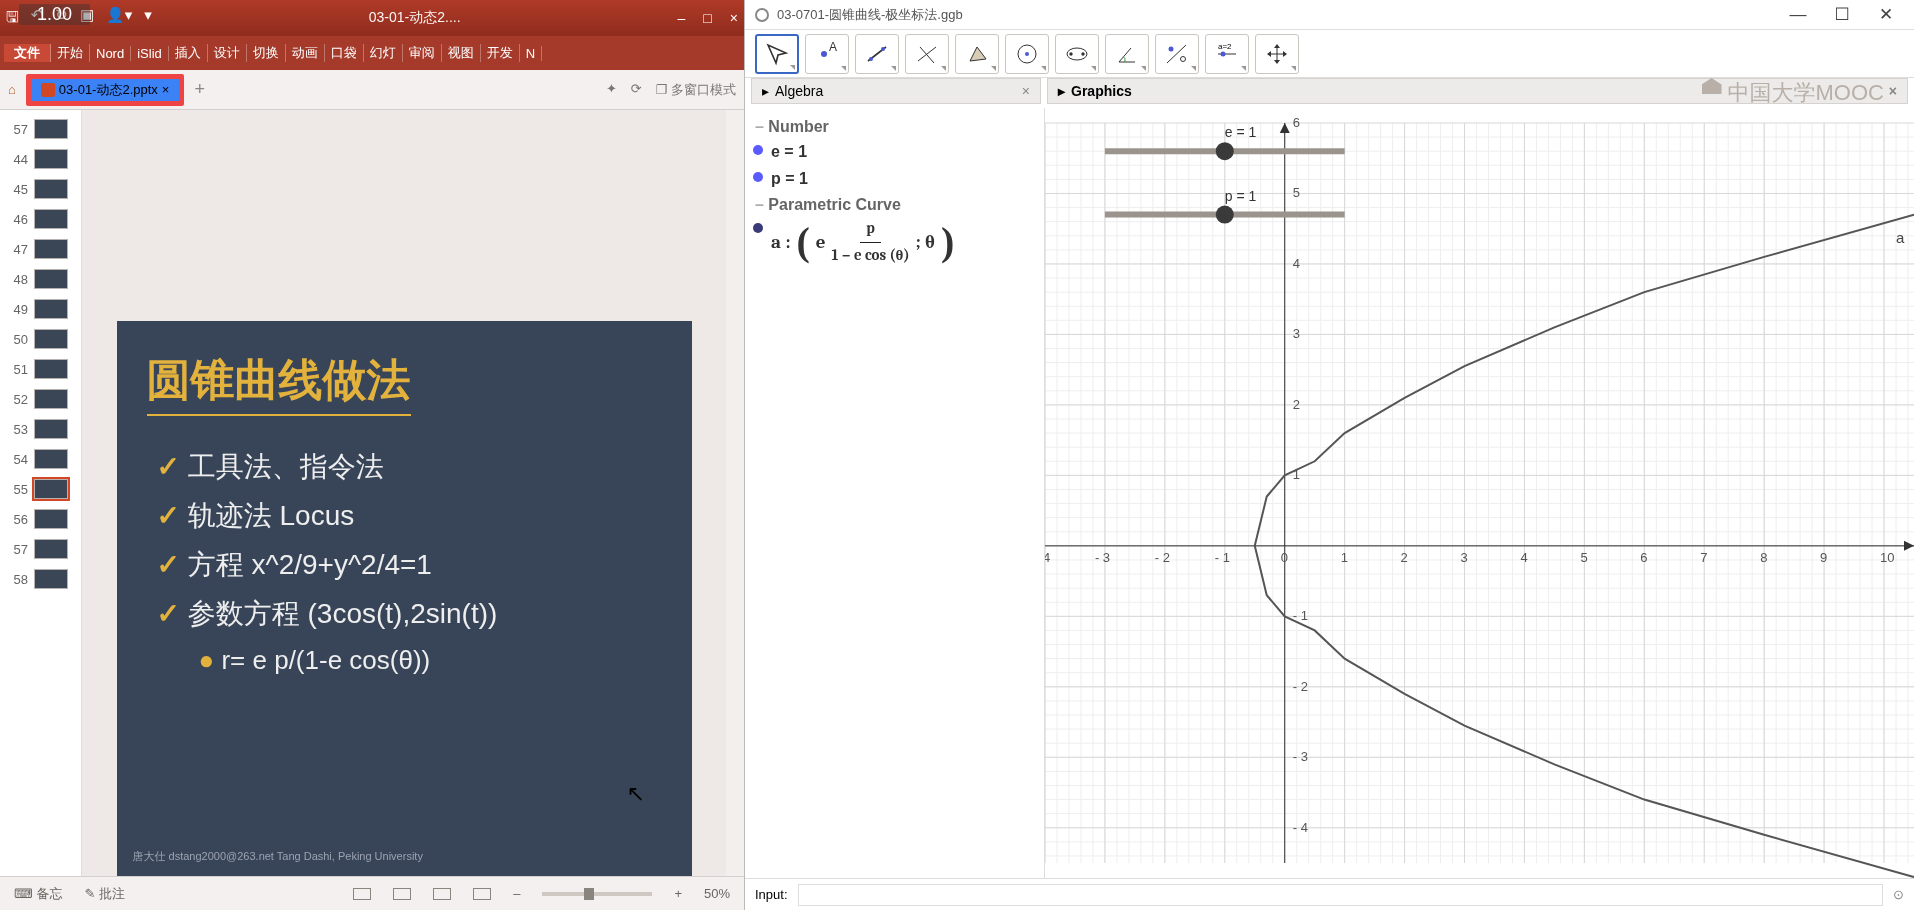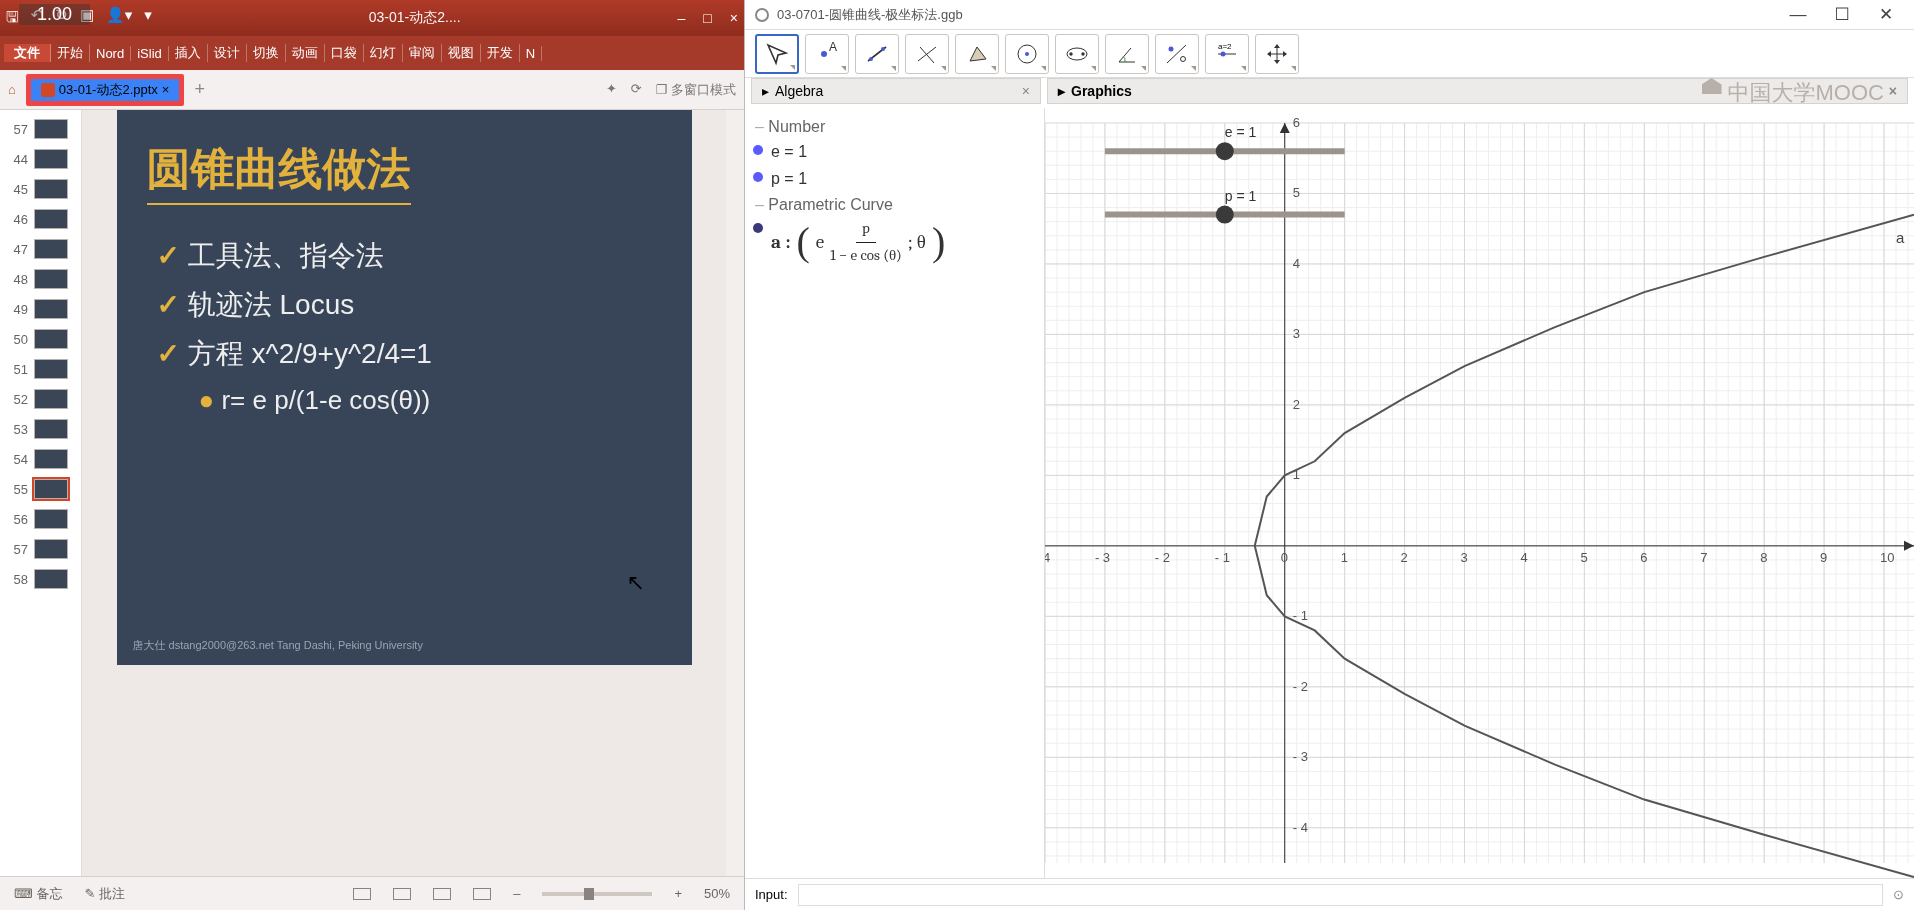--- a/index.html
+++ b/index.html
@@ -19,21 +19,21 @@
   .docbar { height:40px; background:#f4f0ef; display:flex; align-items:center; padding:0 8px; gap:10px; border-bottom:1px solid #d5cfcd;}
   .docbar .tab { display:flex; align-items:center; gap:4px; background:#3b82f6; border:5px solid #ef4444; padding:2px 10px; border-radius:2px;}
   .docbar .ppt-ico { width:14px; height:14px; background:#d24726; border-radius:2px; display:inline-block;}
   .docbar .right { margin-left:auto; display:flex; gap:14px; color:#777;}
   .ppt-body { flex:1; display:flex; overflow:hidden;}
   .thumbcol { width:82px; background:#fff; border-right:1px solid #e2ddda; overflow:hidden; padding-top:4px;}
   .thumb { display:flex; align-items:center; gap:6px; padding:3px 6px; height:30px;}
   .thumb .num { width:22px; text-align:right; color:#656565; font-size:13px;}
   .thumb .mini { width:34px; height:20px; background:#3a4656; border:1px solid #b7b2af;}
   .thumb.sel .mini { outline:2px solid #d24726;}
-  .slidearea { flex:1; background:#eee9e6; display:flex; align-items:flex-start; justify-content:center; position:relative;}
+  .slidearea { flex:1; background:#eee9e6; display:flex; align-items:flex-end; justify-content:center; position:relative;}
   .slide { width:575px; height:555px; background:#384559; color:#eee; padding:30px 30px 16px 30px; position:relative;}
   .slide h1 { color:#e3b23c; font-size:44px; font-weight:700; border-bottom:2px solid #e3b23c; display:inline-block; padding-bottom:4px; margin-bottom:26px;}
   .slide ul { list-style:none; padding-left:10px;}
   .slide li { font-size:28px; line-height:1.75; }
   .slide li::before { content:"✓ "; color:#e3b23c; font-weight:bold;}
   .slide .sub { padding-left:42px; font-size:26px; }
   .slide .sub::before { content:"● "; color:#e3b23c;}
   .slide .foot { position:absolute; bottom:12px; left:16px; font-size:11px; color:#9aa3b0;}
   .cursor { position:absolute; left:510px; top:460px; font-size:22px; color:#000;}
   .scroll-right { width:18px; background:#f3efec;}
@@ -58,21 +58,21 @@
   .tool { width:44px; height:40px; border:1px solid #c9c5c1; border-radius:3px; display:flex; align-items:center; justify-content:center; position:relative; background:#fff;}
   .tool.sel { border:2px solid #3a66c4;}
   .tool .tri { position:absolute; right:2px; bottom:2px; width:0;height:0;border-left:5px solid transparent;border-top:5px solid #9d9892;}
   .tool svg { width:26px; height:26px; }
   .ggb-panes { display:flex; gap:6px; padding:0 6px 4px 6px;}
   .pane-h { background:#ecebea; border:1px solid #d6d2cf; padding:4px 10px; font-size:14px; display:flex; align-items:center; gap:6px;}
   .pane-h.alg { width:290px;}
   .pane-h.gra { flex:1; font-weight:bold;}
   .pane-h .close { margin-left:auto; color:#888;}
   .ggb-body { flex:1; display:flex; overflow:hidden;}
-  .algebra { width:300px; border-right:1px solid #ddd; padding:6px 8px; font-size:16px; color:#333;}
+  .algebra { width:300px; border-right:1px solid #ddd; padding:6px 8px; font-size:16px; color:#333;font-weight:bold;}
   .algebra .cat { color:#656565; margin:4px 0 2px 2px;}
   .algebra .cat::before { content:"– "; color:#aaa;}
   .algebra .item { padding-left:18px; line-height:1.7; position:relative;}
   .algebra .item::before { content:""; position:absolute; left:0; top:7px; width:10px; height:10px; border-radius:50%; background:#5a5aff;}
   .algebra .item.dark::before { background:#3a3a7a;}
   .algebra .formula { font-family:"Cambria","Times New Roman",serif; font-size:19px; display:flex; align-items:center; gap:6px;}
   .algebra .paren { font-size:40px; line-height:0.9; font-family:"Times New Roman",serif;}
   .algebra .frac { display:inline-flex; flex-direction:column; align-items:center; font-size:15px;}
   .algebra .frac .top { border-bottom:1.5px solid #222; padding:0 6px;}
   .graphics { flex:1; position:relative; background:#fff;}
@@ -202,20 +202,21 @@
             <span class="mini"></span>
           </div>
         </div>
       <div class="slidearea">
         <div class="slide">
           <h1>圆锥曲线做法</h1>
           <ul>
             <li>工具法、指令法</li>
             <li>轨迹法 Locus</li>
             <li>方程   x^2/9+y^2/4=1</li>
+            <li>参数方程 (3cos(t),2sin(t))</li>
             <li class="sub">r= e p/(1-e cos(θ))</li>
           </ul>
           <div class="foot">唐大仕 dstang2000@263.net  Tang Dashi, Peking University</div>
           <div class="cursor">↖</div>
         </div>
       </div>
       <div class="scroll-right"></div>
     </div>
 
     <div class="ppt-status">

